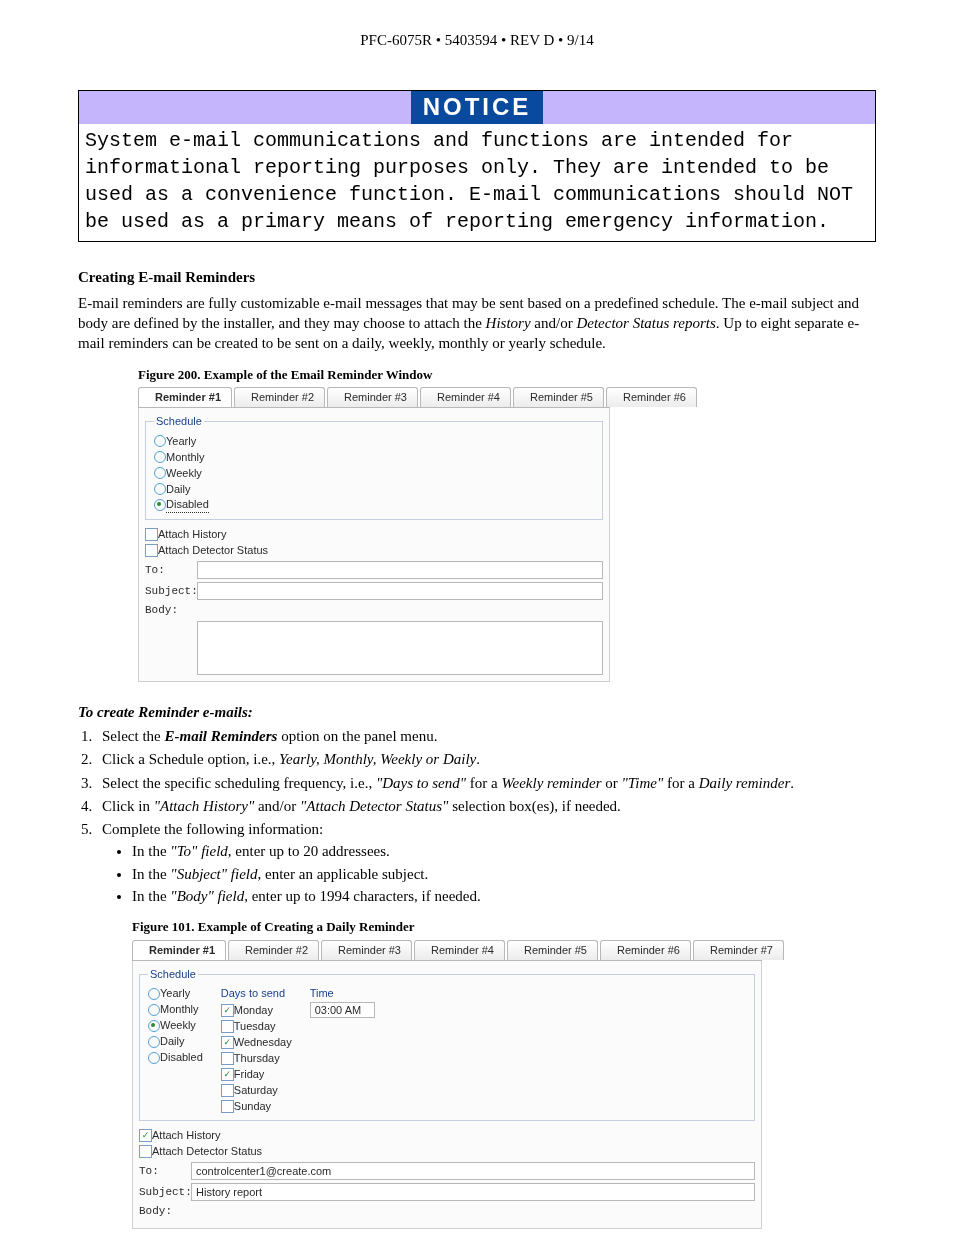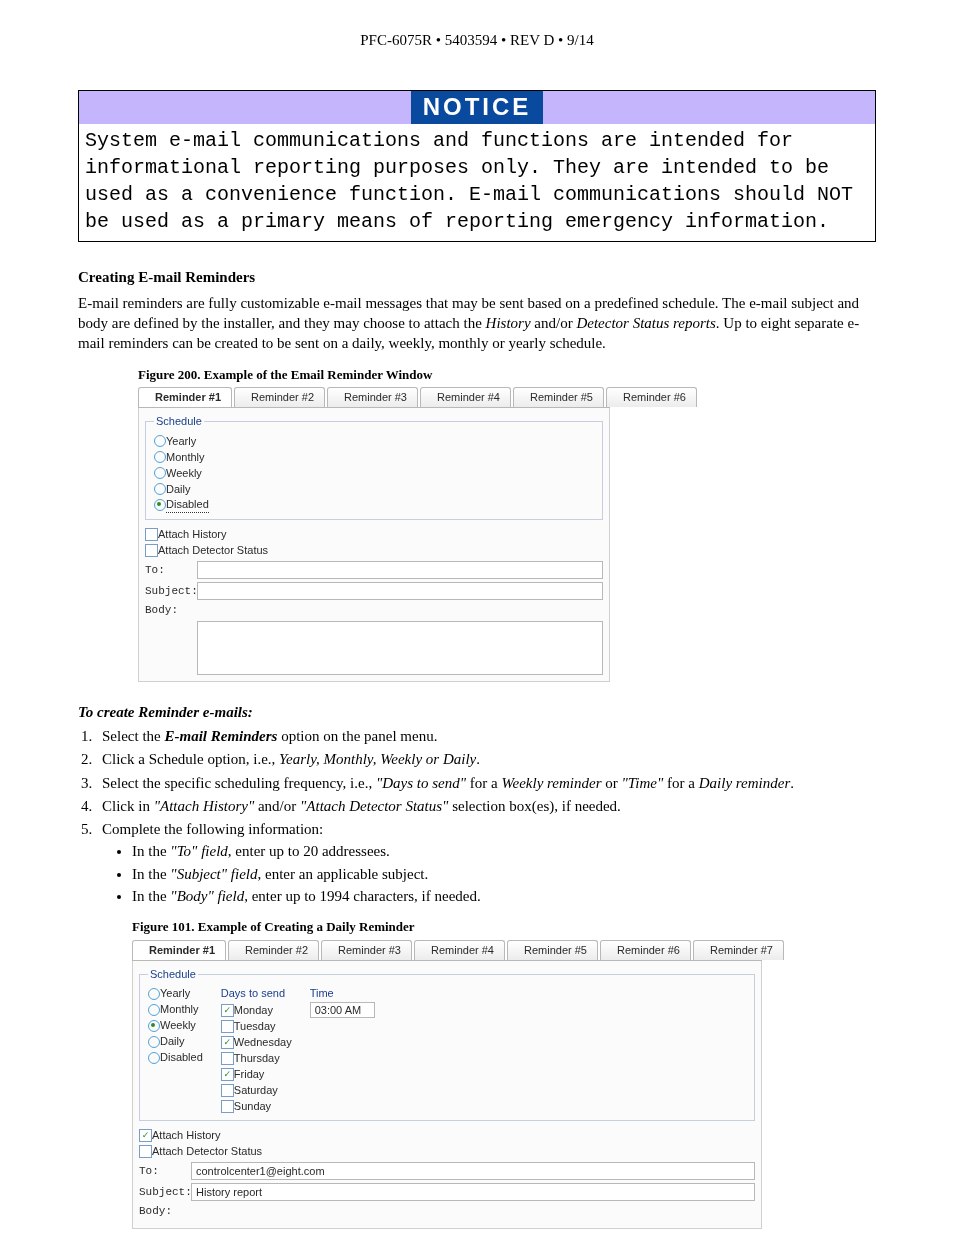--- a/index.html
+++ b/index.html
@@ -390,21 +390,21 @@
             <span class="chk-box">✓</span>
             <span>Attach History</span>
           </div>
         <div class="chk-row">
             <span class="chk-box"></span>
             <span>Attach Detector Status</span>
           </div>
 
         <div class="row-field">
           <span class="lbl">To:</span>
-          <div class="text-input">controlcenter1@eight.com</div>
+          <div class="text-input">controlcenter1@create.com</div>
         </div>
         <div class="row-field">
           <span class="lbl">Subject:</span>
           <div class="text-input">History report</div>
         </div>
         <div class="row-field" style="align-items:flex-start;">
           <span class="lbl">Body:</span>
         </div>
       </div>
     </div>

